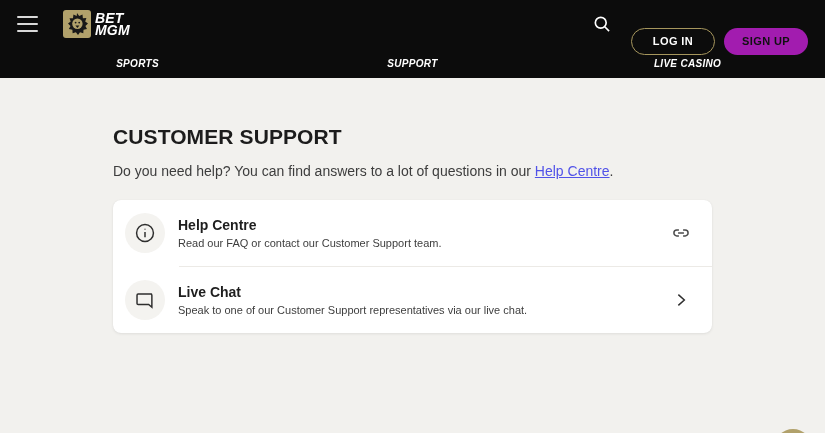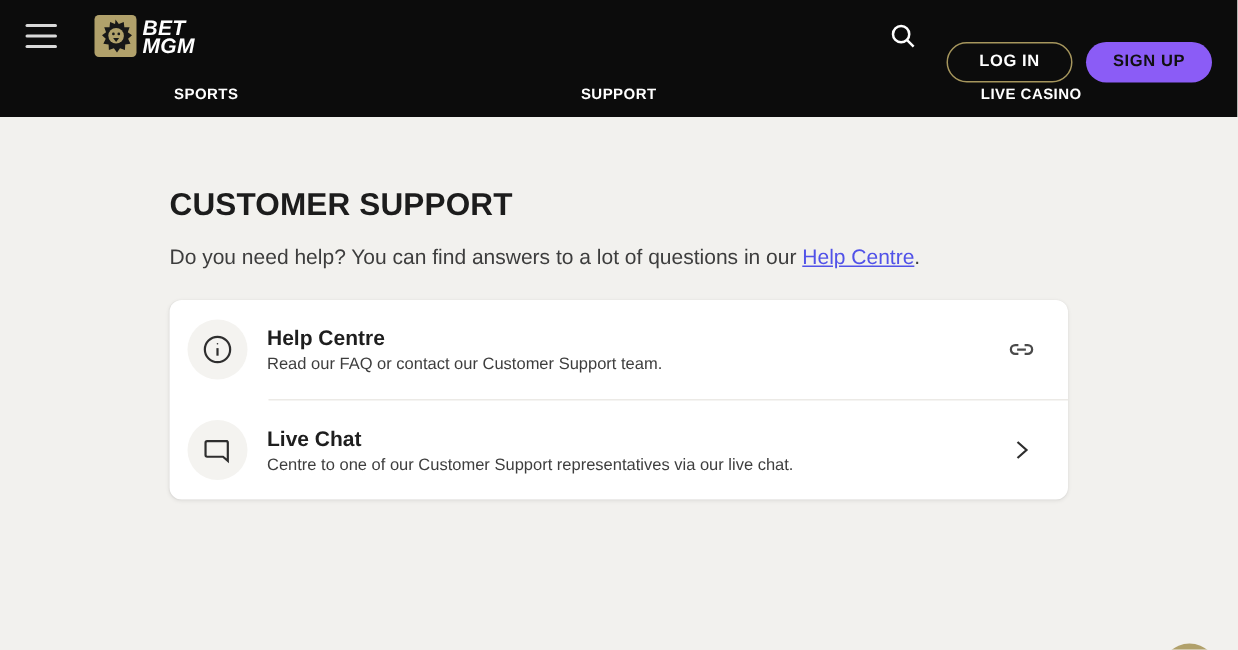--- a/index.html
+++ b/index.html
@@ -49,27 +49,28 @@
     height: 27px; width: 84px;
     border-radius: 14px;
     font-size: 11px; font-weight: 700;
     letter-spacing: 0.4px;
     display: flex; align-items: center; justify-content: center;
     cursor: pointer;
     font-family: "Liberation Sans", sans-serif;
     margin-top: 34px;
   }
   .btn-login { border: 1.5px solid #a6965d; color: #ffffff; background: transparent; }
-  .btn-signup { background: #8b5cf6; color: #101010; border: none; margin-left: 9px; }
+  .btn-signup { background: #a21caf; color: #101010; border: none; margin-left: 9px; }
 
   .header-nav {
     height: 30px;
     display: grid;
     grid-template-columns: 1fr 1fr 1fr;
     align-items: center;
+    font-style: italic;
   }
   .nav-item {
     text-align: center;
     color: #ffffff;
     font-size: 10px;
     font-weight: 700;
     letter-spacing: 0.3px;
     cursor: pointer;
   }
 
@@ -203,21 +204,21 @@
     <div class="divider"></div>
 
     <div class="card-row">
       <div class="icon-circle">
         <svg width="22" height="22" viewBox="0 0 24 24" fill="none" stroke="#2e2e2e" stroke-width="1.6">
           <path d="M4.5 5.5 h15 a1.2 1.2 0 0 1 1.2 1.2 v9 a1.2 1.2 0 0 1 -1.2 1.2 h-11.5 l-3.5 3 v-13.2 a1.2 1.2 0 0 1 1.2 -1.2 z" transform="scale(-1,1) translate(-24,0)"></path>
         </svg>
       </div>
       <div class="row-text">
         <div class="row-title">Live Chat</div>
-        <div class="row-desc">Centre to one of our Customer Support representatives via our live chat.</div>
+        <div class="row-desc">Speak to one of our Customer Support representatives via our live chat.</div>
       </div>
       <div class="row-action">
         <svg width="16" height="16" viewBox="0 0 24 24" fill="none" stroke="#2e2e2e" stroke-width="2.2">
           <polyline points="8,4 17,12 8,20"></polyline>
         </svg>
       </div>
     </div>
 
   </section>
 </main>

